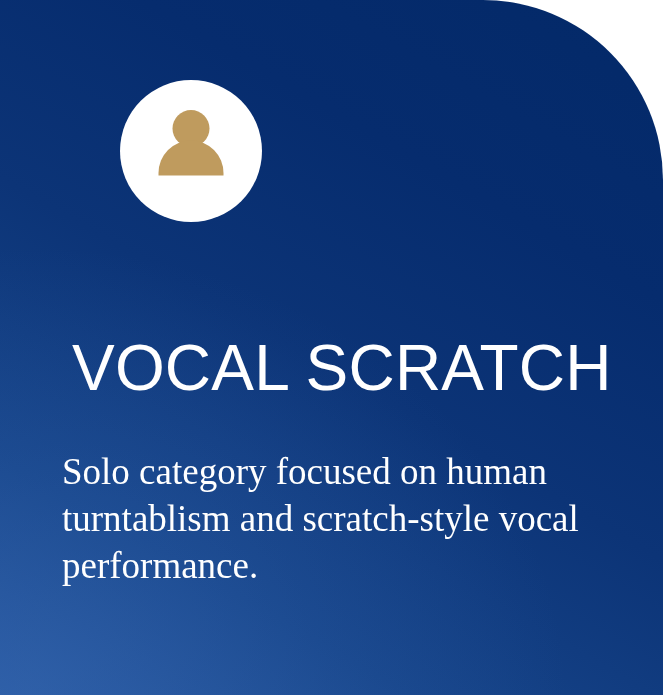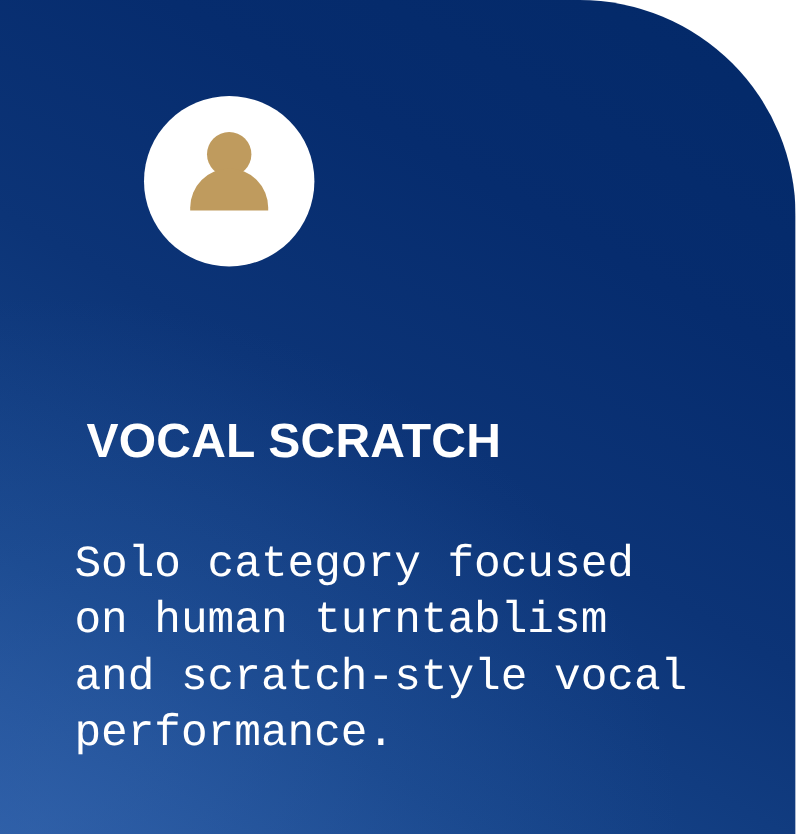--- a/index.html
+++ b/index.html
@@ -61,36 +61,36 @@
   }
 
   
   .title {
     position: absolute;
     left: 72px;
     top: 340px;
     margin: 0;
     color: #ffffff;
     font-family: "Liberation Sans", sans-serif;
-    font-size: 40px;
-    font-weight: bold;
+    font-size: 64px;
+    font-weight: normal;
     letter-spacing: 0.2px;
     line-height: 56px;
     white-space: nowrap;
   }
 
   
   .description {
     position: absolute;
     left: 62px;
     top: 448px;
     width: 530px;
     margin: 0;
     color: #ffffff;
-    font-family: Liberation Mono, monospace;
+    font-family: Liberation Serif, serif;
     font-size: 37px;
     font-weight: normal;
     line-height: 47px;
     letter-spacing: 0px;
   }
 </style>
 </head>
 <body>
 
 <div id="card">

